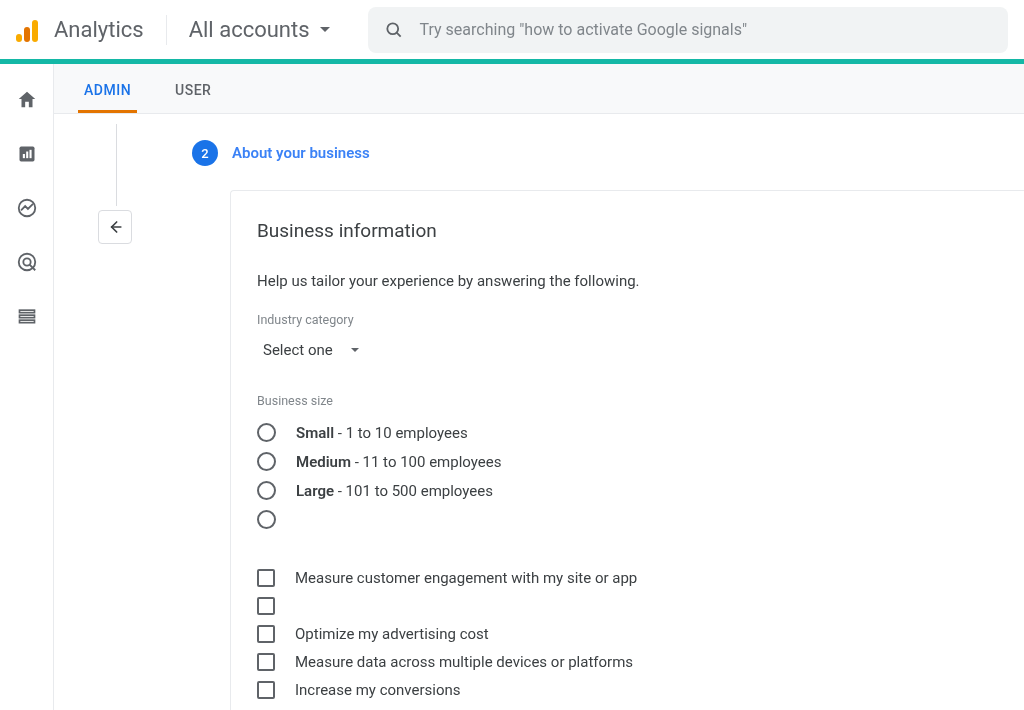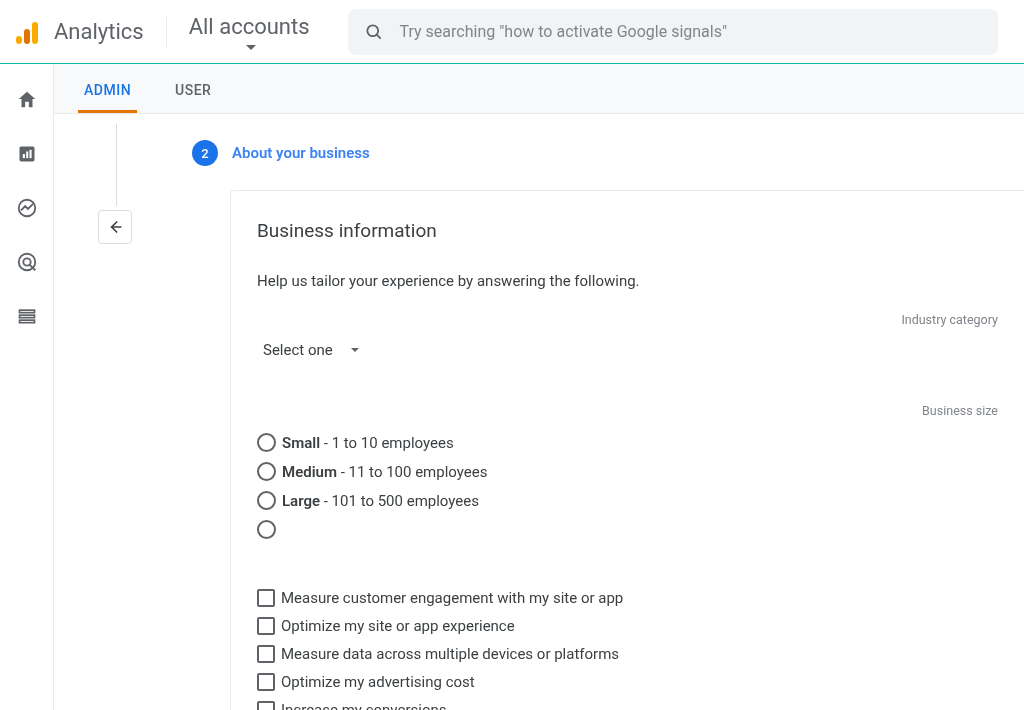--- a/index.html
+++ b/index.html
@@ -10,21 +10,21 @@
     width: 1024px;
     height: 710px;
     overflow: hidden;
   }
   
   .header {
     height: 64px;
     display: flex;
     align-items: center;
     padding: 0 16px;
-    border-bottom: 1px solid #14b8a6;
+    border-bottom: 5px solid #14b8a6;
     gap: 10px;
   }
   .logo {
     display: flex;
     align-items: flex-end;
     gap: 2px;
     height: 24px;
   }
   .logo-bar1 { width: 6px; height: 8px; background: #f9ab00; border-radius: 3px; }
   .logo-bar2 { width: 6px; height: 15px; background: #e37400; border-radius: 3px; }
@@ -44,21 +44,20 @@
   }
   .account-switch {
     display: flex;
     align-items: center;
     gap: 6px;
     font-size: 22px;
     color: #5f6368;
     font-weight: 400;
     cursor: pointer;
     padding: 4px 8px;
-    flex-direction: column;
   }
   .caret {
     width: 0; height: 0;
     border-left: 5px solid transparent;
     border-right: 5px solid transparent;
     border-top: 5px solid #5f6368;
     margin-left:4px;
   }
   .search {
     flex: 1;
@@ -192,41 +191,40 @@
   }
   .card-sub {
     font-size: 15px;
     color:#3c4043;
     margin-bottom: 22px;
   }
   .field-label {
     font-size: 12.5px;
     color:#80868b;
     margin-bottom: 10px;
-    text-align: right;
   }
   .select {
     display:flex; align-items:center;
     gap:18px;
     font-size: 15px;
     color:#3c4043;
     padding: 4px 6px;
     cursor:pointer;
     width:fit-content;
   }
   .caret-sm {
     width:0;height:0;
     border-left:4px solid transparent;
     border-right:4px solid transparent;
     border-top:4px solid #5f6368;
   }
-  .section { margin-top: 40px; }
+  .section { margin-top: 30px; }
   .radio-row, .check-row {
     display:flex; align-items:flex-end;
-    gap: 6px;
+    gap: 20px;
     padding: 5px 0;
     font-size: 15px;
     color:#3c4043;
     cursor:pointer;
   }
   .radio {
     width:19px;height:19px;border-radius:50%;
     border:2px solid #5f6368;
     flex-shrink:0;
   }
@@ -352,29 +350,28 @@
     </div>
 
     <div class="section">
       <div id="intend-list">
           <div class="check-row">
             <div class="check"></div>
             <span>Measure customer engagement with my site or app</span>
           </div>
           <div class="check-row">
             <div class="check"></div>
-            <span>Optimize my site or app experience</span>
+          </div>
+          <div class="check-row">
+            <div class="check"></div>
+            <span>Optimize my advertising cost</span>
           </div>
           <div class="check-row">
             <div class="check"></div>
             <span>Measure data across multiple devices or platforms</span>
-          </div>
-          <div class="check-row">
-            <div class="check"></div>
-            <span>Optimize my advertising cost</span>
           </div>
           <div class="check-row">
             <div class="check"></div>
             <span>Increase my conversions</span>
           </div>
         </div>
     </div>
   </div>
 </div>
 

